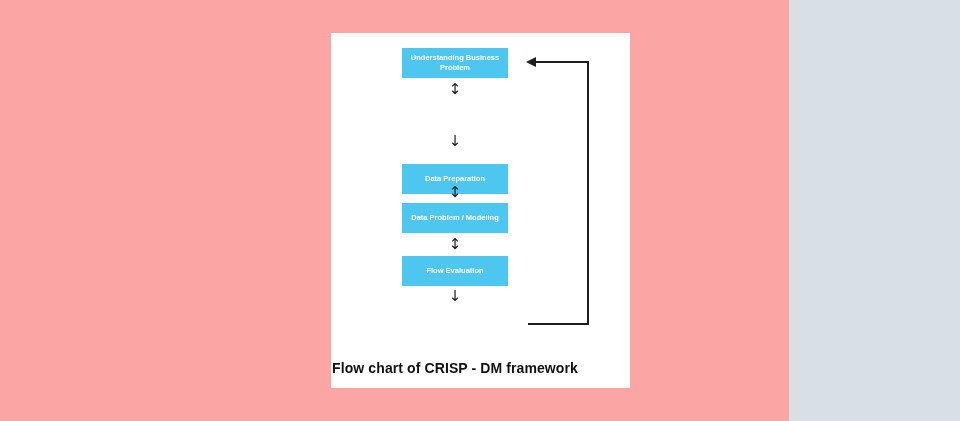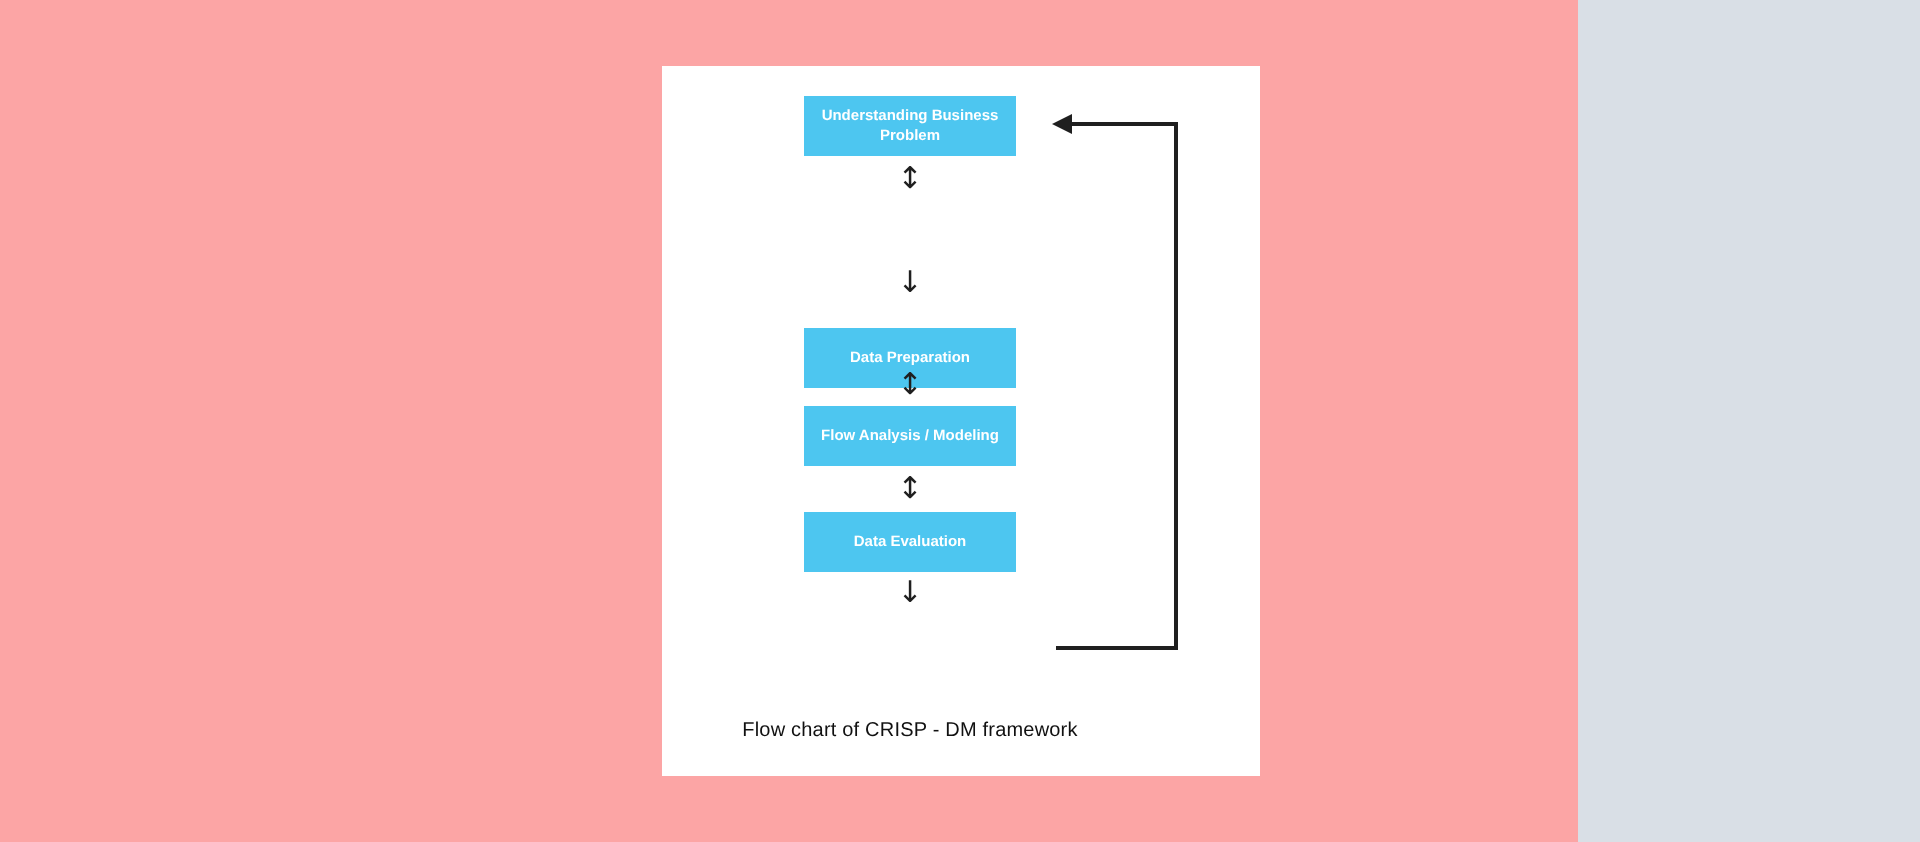--- a/index.html
+++ b/index.html
@@ -72,47 +72,47 @@
     width: 299px;
     height: 355px;
   }
   .caption {
     position: absolute;
     left: 0;
     top: 327px;
     width: 248px;
     text-align: center;
     color: #111111;
-    font-size: 10px;
-    font-weight: normal;
+    font-size: 14px;
+    font-weight: bold;
     letter-spacing: 0.1px;
   }
 </style>
 </head>
 <body>
 
 <div class="canvas">
   <div class="card">
 
     <div class="flow-box b1">Understanding Business Problem</div>
 
     <div class="connector c1">↕</div>
 
 
     <div class="connector c2">↓</div>
 
     <div class="flow-box b3">Data Preparation</div>
 
     <div class="connector c3">↕</div>
 
-    <div class="flow-box b4">Flow Analysis / Modeling</div>
+    <div class="flow-box b4">Data Problem / Modeling</div>
 
     <div class="connector c4">↕</div>
 
-    <div class="flow-box b5">Data Evaluation</div>
+    <div class="flow-box b5">Flow Evaluation</div>
 
     <div class="connector c5">↓</div>
 
 
     <svg class="loop-svg" viewBox="0 0 299 355">
       <path d="M197 291 H257 V29 H204" stroke="#1f1f1f" stroke-width="2" fill="none"></path>
       <path d="M195 29 L205 24 L205 34 Z" fill="#1f1f1f"></path>
     </svg>
 
     <div class="caption">Flow chart of CRISP - DM framework</div>

